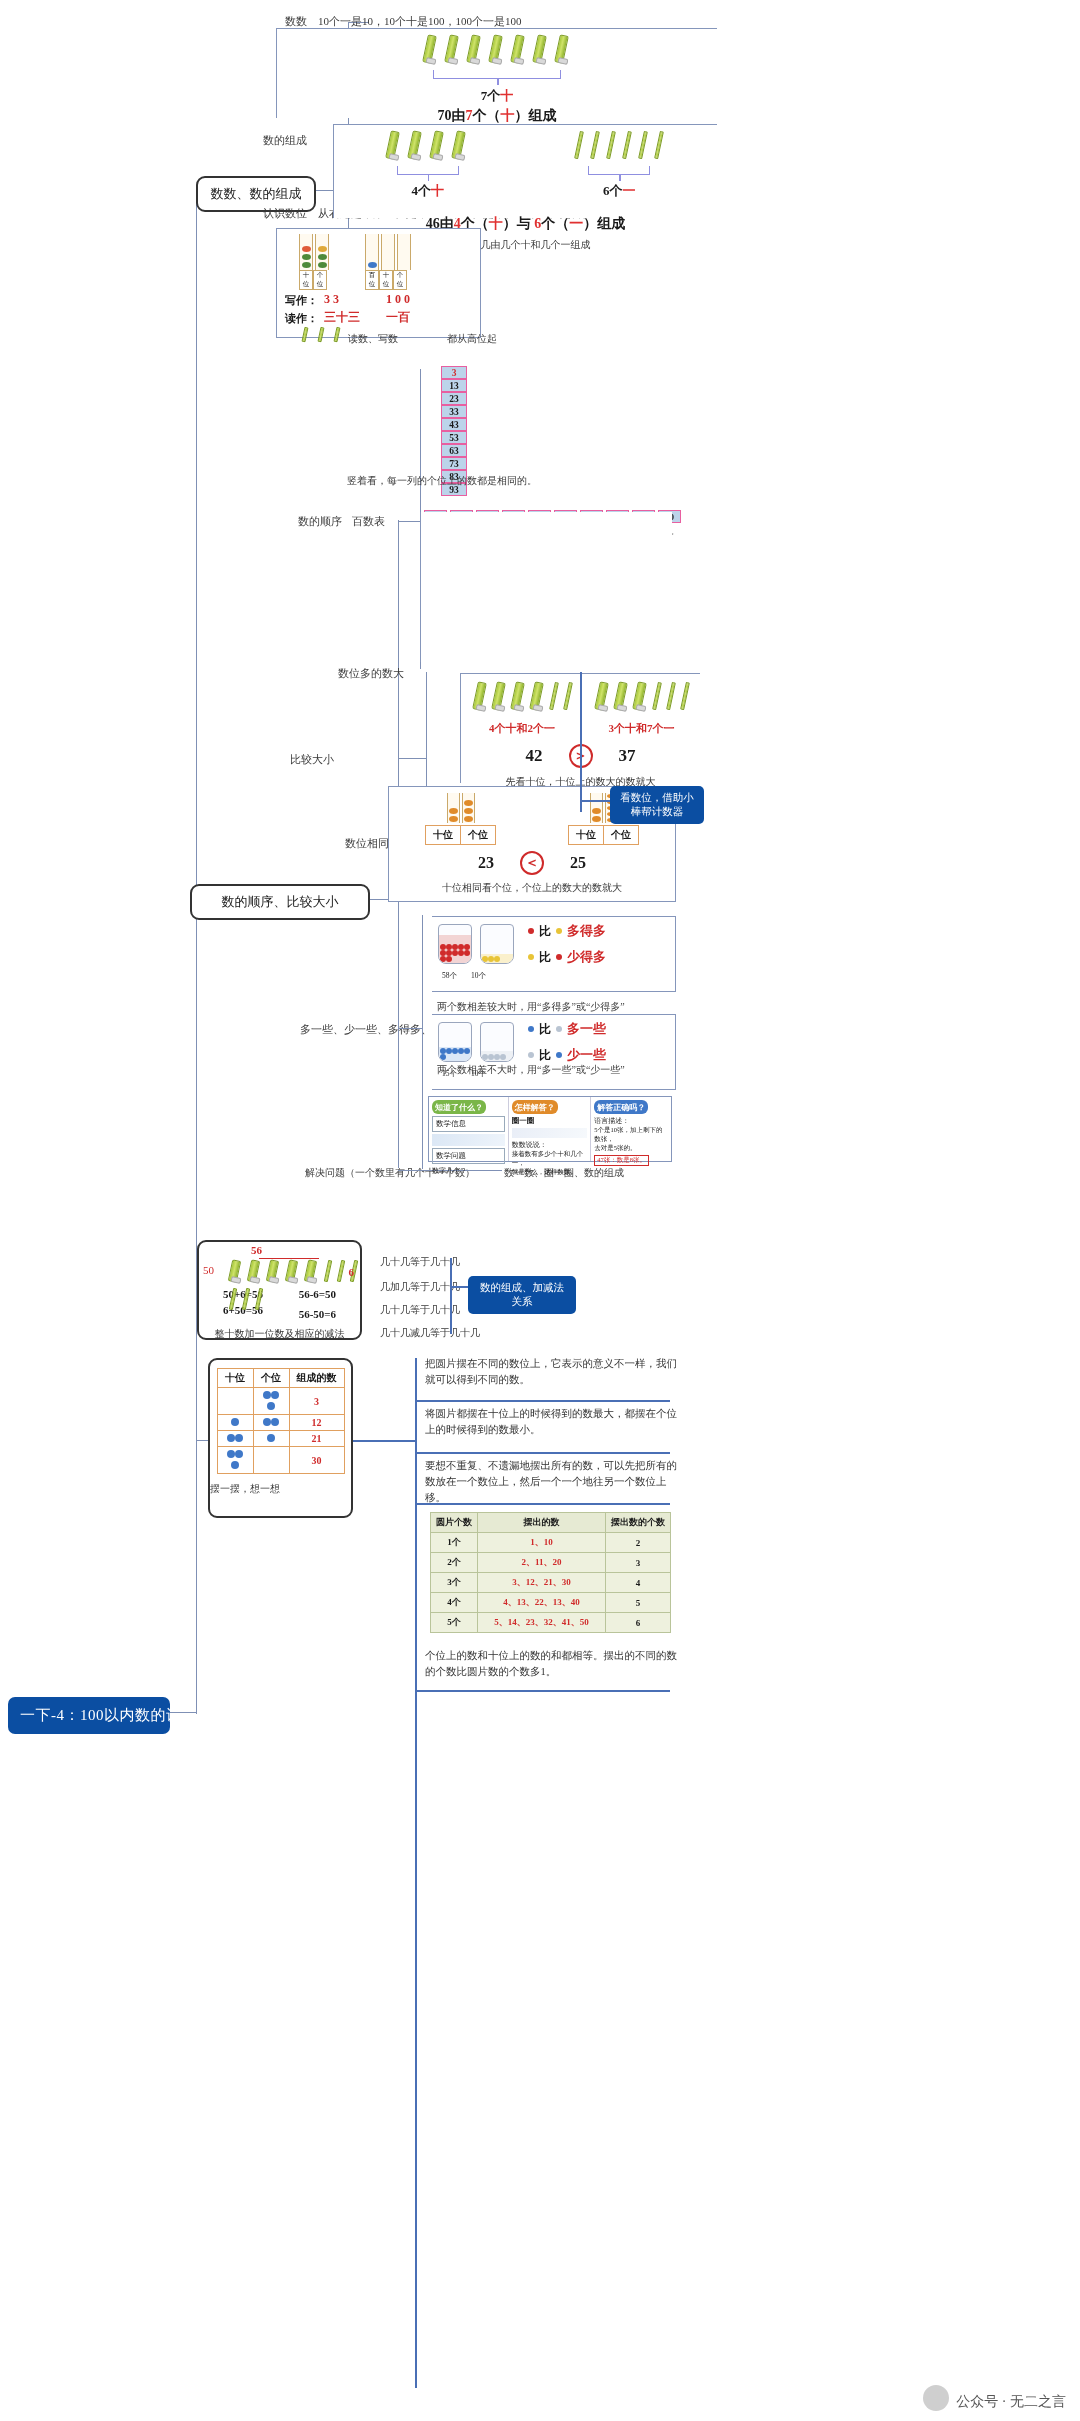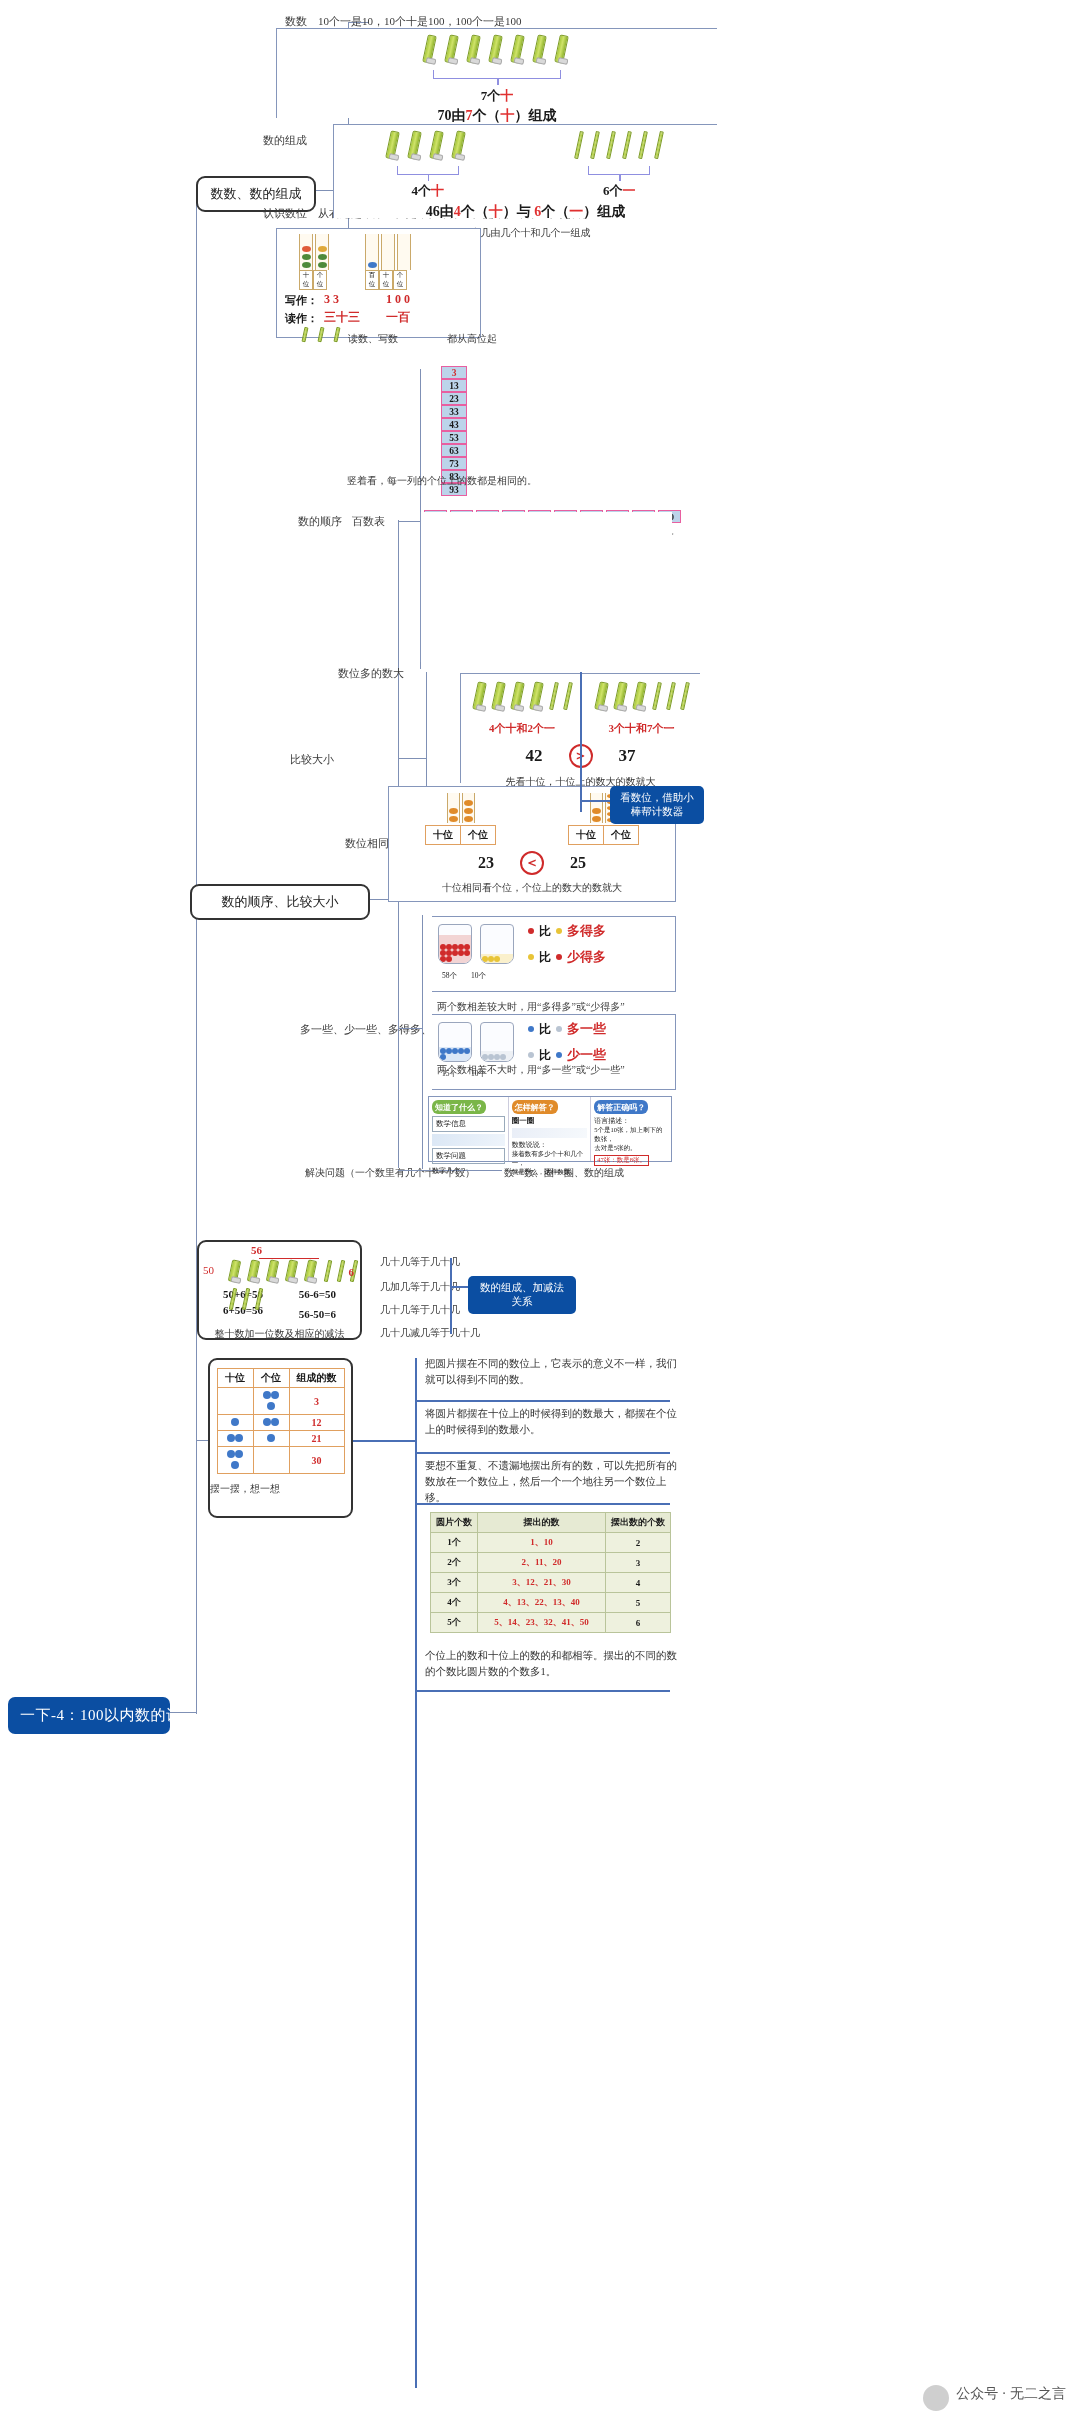--- a/index.html
+++ b/index.html
@@ -109,21 +109,21 @@
   
   .addbox { border:2px solid #333; border-radius:9px; background:#fff; }
   .eq { font-size:11px; font-weight:bold; }
 
   
   .tbl { border-collapse:collapse; }
   .tbl td, .tbl th { border:1px solid #b9c49a; font-size:9px; padding:3px 5px;
      background:#eef1de; text-align:center; font-weight:bold; }
   .tbl th { background:#e6ead3; }
   .tbl .rd { color:#d02b2b; }
-  .wm { position:absolute; right:14px; bottom:10px; display:flex; align-items:flex-start;
+  .wm { position:absolute; right:14px; bottom:10px; display:flex; align-items:flex-end;
     gap:7px; color:#555; font-size:14px; }
   .wm .c { width:26px;height:26px;border-radius:50%;background:#cfcfcf; }
 </style>
 </head>
 <body>
 
 <div class="abs root" style="left:8px; top:1697px; width:162px;">一下-4：100以内数的认识</div>
 
 <div class="hline" style="left:170px; top:1712px; width:26px;"></div>
 <div class="vline" style="left:196px; top:188px; height:1526px;"></div>
@@ -181,21 +181,21 @@
         <span class="single"><i></i></span>
         <span class="single"><i></i></span>
         <span class="single"><i></i></span>
         <span class="single"><i></i></span>
       </div>
       <div class="brace" style="width:62px; margin:1px auto 0 auto;"></div>
       <div class="cap" style="margin-top:7px;">
         <span>6个</span><span class="red">一</span></div>
     </div>
   </div>
-  <div class="cap2" style="margin-top:3px;">
+  <div class="cap2" style="margin-top:15px;">
     <span>46由</span><span class="red">4</span><span>个（</span><span class="red">十</span><span>）与 </span><span class="red">6</span><span>个（</span><span class="red">一</span><span>）组成</span>
   </div>
   <div class="lbl-sm" style="text-align:center; margin-top:5px;">几十几由几个十和几个一组成</div>
 </div>
 
 <div class="abs panel" style="left:276px; top:228px; width:205px; height:110px;">
   <div style="display:flex; gap:10px; padding:5px 0 0 22px; align-items:flex-end;">
     <div style="text-align:center;">
       <div style="display:flex; gap:2px; justify-content:center; align-items:flex-end; height:36px;">
         <div style="width:14px;height:36px;border-left:1.5px solid #caa96a;border-right:1.5px solid #caa96a;background:#fffaf0;display:flex;flex-direction:column;justify-content:flex-end;padding-bottom:1px;">

